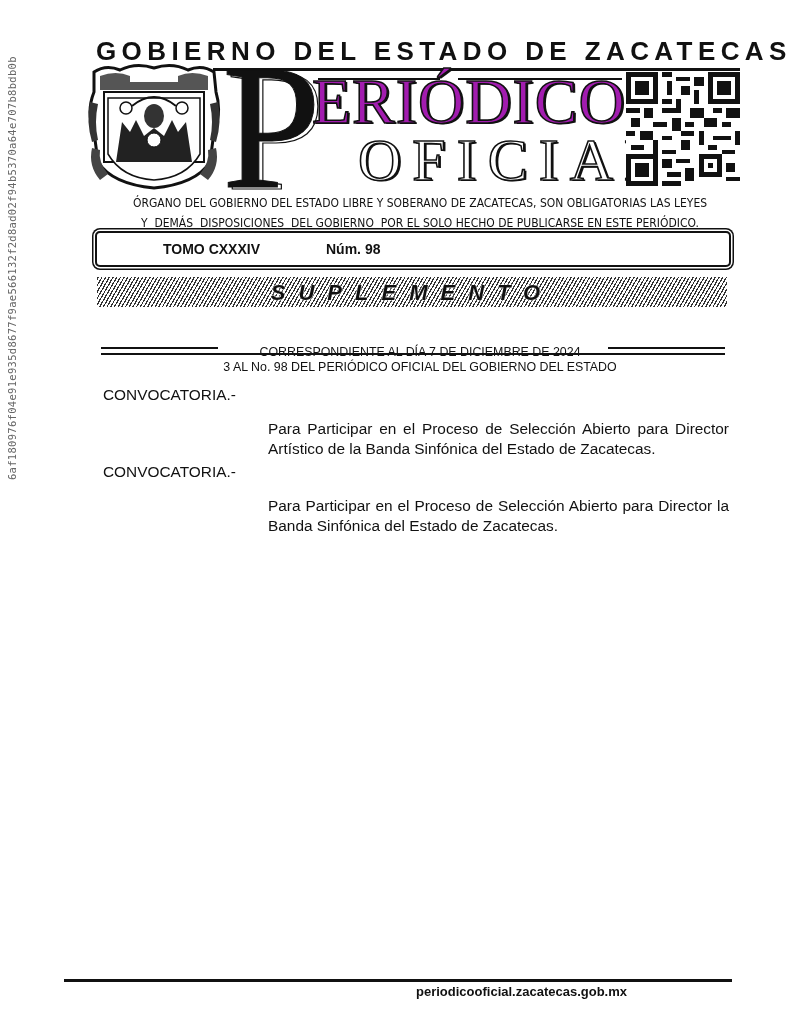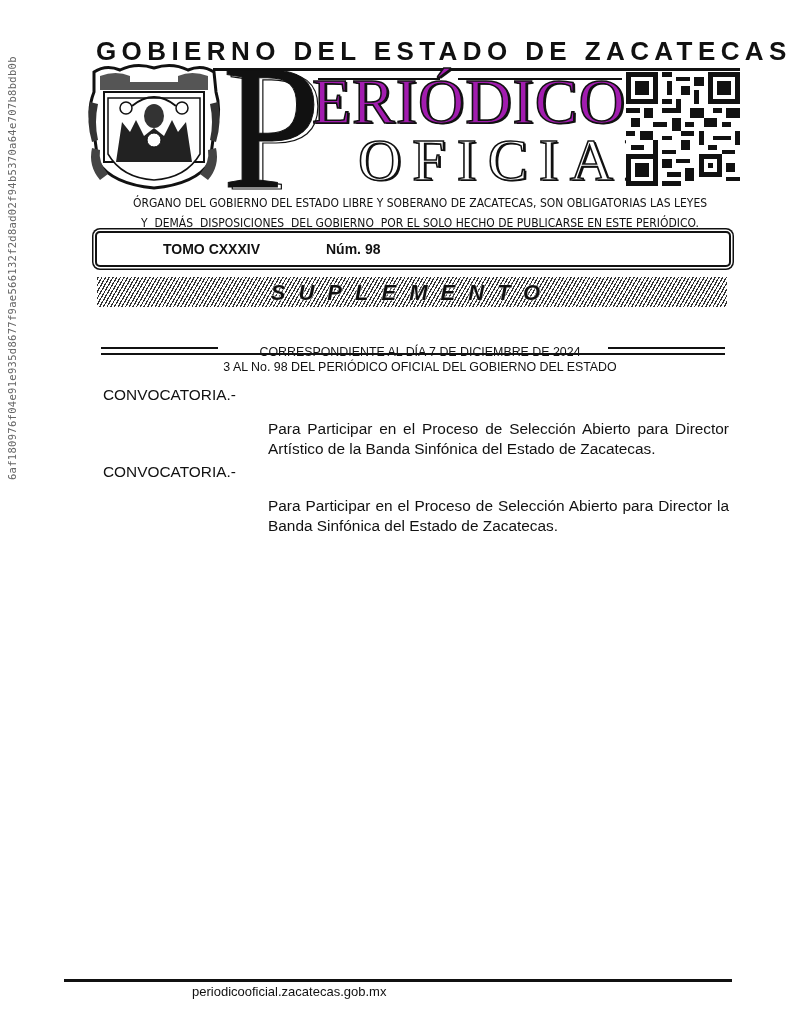--- a/index.html
+++ b/index.html
@@ -77,21 +77,21 @@
   .rule-right { position:absolute; left: 608px; top: 347px; width: 117px; height: 2px; background:#111; }
   .rule-full { position:absolute; left: 101px; top: 353px; width: 624px; height: 2px; background:#111; }
 
   .conv { position: absolute; left: 103px; width: 626px; font-size: 15.4px; line-height: 20px; }
   .conv .label { position: absolute; left: 0; top: 0; white-space: nowrap; }
   .conv .desc { position: absolute; left: 165px; top: 0; width: 461px; text-align: justify; margin-top: 34px; }
   .conv1 { top: 385px; }
   .conv2 { top: 462px; }
 
   .footer-rule { position: absolute; left: 64px; top: 979px; width: 668px; height: 3px; background: #111; }
-  .footer-url { position: absolute; left: 192px; top: 984px; width: 424px; text-align: left; font-size: 13px; }
+  .footer-url { position: absolute; left: 203px; top: 984px; width: 424px; text-align: right; font-size: 13px; font-weight: bold; }
 </style>
 </head>
 <body>
 
 <div class="side-hash">6af180976f04e91e935d8677f9ae566132f2d8ad02f94b5370a64e707b8bdb0b</div>
 
 <div class="gov-title">GOBIERNO DEL ESTADO DE ZACATECAS</div>
 <div class="gov-rule"></div>
 
 <svg class="crest" viewBox="0 0 136 128">

